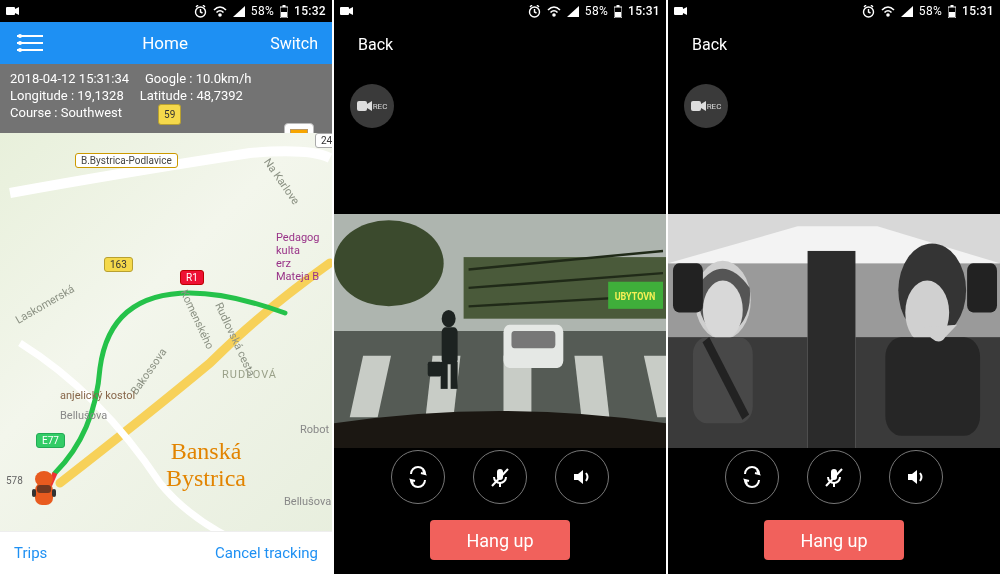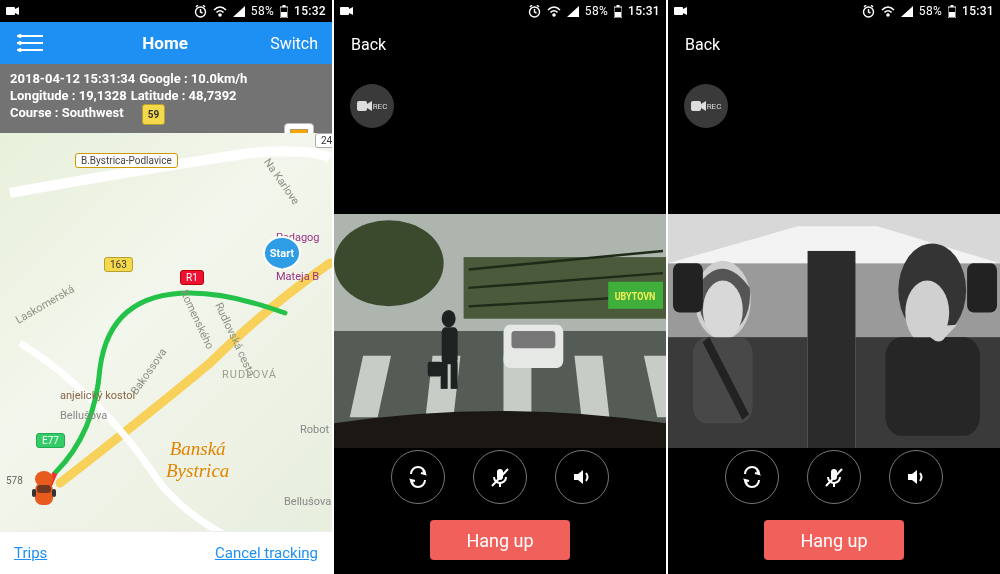--- a/index.html
+++ b/index.html
@@ -22,58 +22,58 @@
   .statusbar .clock { font-weight:500; }
   .ico { display:inline-flex; align-items:center; }
 
   
   .app-blue-bar {
     height: 42px; background: #1e90f3; color:#fff;
     display:flex; align-items:center; font-size:17px;
   }
   .hamburger { width:60px; display:flex; justify-content:center; }
   .hamburger svg line { stroke:#fff; stroke-width:2; }
-  .app-title { flex:1; text-align:center; font-weight:700; }
+  .app-title { flex:1; text-align:center; font-weight:400; }
   .switch { padding-right:14px; font-size:16px; }
   .info-panel {
     background: rgba(90,90,90,0.85); color:#fff; font-size:13px;
     padding:6px 10px 8px 10px; line-height:17px;
     position:relative;
   }
-  .info-panel .row { display:flex; gap:4px;font-weight:bold; }
+  .info-panel .row { display:flex; gap:16px; }
   .shield { position:absolute; right:18px; bottom:-20px;
             background:#fff; width:28px; height:28px; border-radius:4px;
             border:1px solid #bbb; display:flex; align-items:center; justify-content:center; }
   .shield .inner { width:16px; height:16px; background:#f7a500; border:1px solid #b96; }
 
   .map-area { position:relative; height:432px;
     background: linear-gradient(135deg,#e8f0db 0%, #f3f6ec 40%, #e7eedd 100%);
     overflow:hidden; font-size:11px; color:#777; }
   .map-road { position:absolute; stroke-linecap:round; stroke-linejoin:round; fill:none; }
   .map-label { position:absolute; color:#8b9183; font-size:11px; }
-  .city { font-family: Georgia, serif; font-style:italic; color:#e28400; font-size:19px; }
+  .city { font-family: Georgia, serif; color:#e28400; font-size:24px; }
   .route-badge { position:absolute; padding:1px 5px; border-radius:3px; font-size:10px;
     background:#f5d94b; border:1px solid #b8a030; color:#333; }
   .route-badge.red { background:#e13; color:#fff; border-color:#b00;margin-top:37px; }
   .route-badge.green { background:#3c6; border-color:#2a5; color:#fff; }
   .start-pin { position:absolute; }
   .car-icon { position:absolute; }
   .scale578 { position:absolute; left:6px; top:342px; font-size:10px; color:#666; }
   .google { position:absolute; left:6px; bottom:4px; color:#999; font-size:11px; letter-spacing:-.5px; }
 
   .bottom-actions {
     position:absolute; bottom:0; left:0; right:0; height:42px;
     background:#fff; border-top:1px solid #eee;
     display:flex; align-items:center; justify-content:space-between; padding:0 14px;
-    color:#1e90f3; font-size:15px;text-decoration:underline;
+    color:#1e90f3; font-size:15px;
   }
 
   
   .cam { background:#000; height:552px; position:relative; color:#fff; }
-  .cam-header { height:44px; display:flex; align-items:center; padding:0 17px; }
+  .cam-header { height:44px; display:flex; align-items:center; padding:0 24px; }
   .rec-btn { position:absolute; top:62px; left:16px; width:44px; height:44px;
     border-radius:50%; background:#3a3a3a; display:flex; flex-direction:row;
     align-items:center; justify-content:center; font-size:8px; color:#ddd; }
   .rec-btn svg { fill:#ddd; }
   .feed { position:absolute; left:0; right:0; top:192px; height:234px; background:#57736c; }
   .feed.bw { filter:grayscale(1); background:#666; }
   .feed svg { width:100%; height:100%; display:block; }
   .call-controls { position:absolute; bottom:70px; left:0; right:0;
     display:flex; justify-content:center; gap:28px; }
   .ctl { width:52px; height:52px; border:1.5px solid #777; border-radius:50%;
@@ -146,21 +146,21 @@
     <div class="row">
       <span>2018-04-12 15:31:34</span>
       <span><span>Google</span> : <span>10.0km/h</span></span>
     </div>
     <div class="row">
       <span><span>Longitude</span> : <span>19,1328</span></span>
       <span><span>Latitude</span> : <span>48,7392</span></span>
     </div>
     <div class="row">
       <span><span>Course</span> : <span>Southwest</span></span>
-      <span class="route-badge" style="position:static;margin-left:14px">59</span>
+      <span class="route-badge" style="position:static;margin-left:20px">59</span>
     </div>
     <span class="shield">
         <span class="inner"></span>
       </span>
   </div>
 
   <div class="map-area">
 
     <svg width="333" height="432" style="position:absolute;inset:0">
 
@@ -182,27 +182,20 @@
     <span class="map-label" style="left:276px; top:98px; white-space:pre; color:#938">Pedagog
 kulta
 erz
 Mateja B</span>
     <span class="map-label" style="left:12px; top:165px; transform:rotate(-30deg)">Laskomerská</span>
     <span class="map-label" style="left:165px; top:180px; transform:rotate(65deg)">Komenského</span>
     <span class="map-label" style="left:122px; top:232px; transform:rotate(-55deg)">Bakossova</span>
     <span class="map-label" style="left:195px; top:200px; transform:rotate(65deg)">Rudlovská cesta</span>
     <span class="map-label" style="left:222px; top:235px; color:#9aa189; letter-spacing:1px">RUDLOVÁ</span>
 
-    <span class="start-pin" style="left:260px; top:102px">
-      <svg width="44" height="54">
-          <ellipse cx="22" cy="18" rx="18" ry="16" fill="#2f9de6" stroke="#fff" stroke-width="2"></ellipse>
-          <path d="M22 34 L14 28 L30 28 Z" fill="#2f9de6"></path>
-          <text x="22" y="22" text-anchor="middle" font-size="11" fill="#fff" font-weight="bold">Start</text>
-        </svg>
-    </span>
 
     <span class="car-icon" style="left:30px; top:338px">
       <svg width="28" height="44">
           <ellipse cx="14" cy="8" rx="9" ry="8" fill="#e85b1f"></ellipse>
           <rect x="5" y="12" width="18" height="22" rx="7" fill="#e85b1f"></rect>
           <rect x="7" y="14" width="14" height="8" rx="3" fill="#222" opacity=".6"></rect>
           <rect x="2" y="18" width="4" height="8" rx="2" fill="#333"></rect>
           <rect x="22" y="18" width="4" height="8" rx="2" fill="#333"></rect>
         </svg>
     </span>

